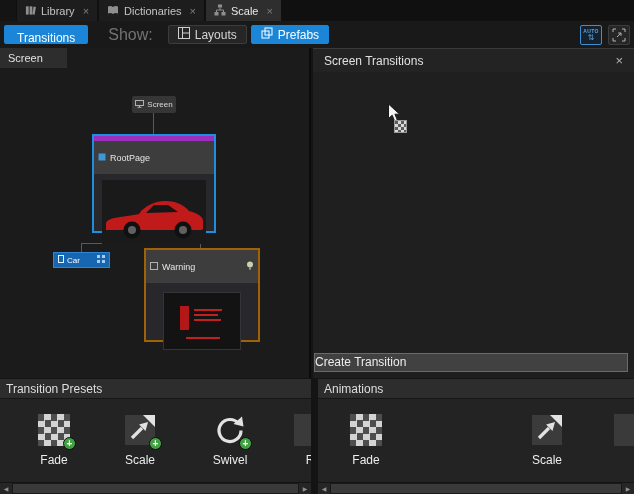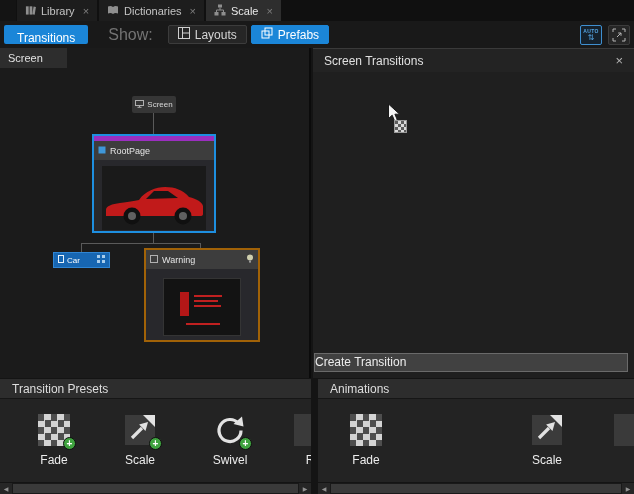--- a/index.html
+++ b/index.html
@@ -38,21 +38,21 @@
          border-right:2px solid #0b0b0b}
   #screen-tab{position:absolute;left:0;top:0;width:67px;height:20px;background:#2d2d2d;
               display:flex;align-items:center;padding-left:8px;font-size:11px;color:#e2e2e2;z-index:3}
   .conn{position:absolute;background:#5a5a5a}
   #node-screen{position:absolute;left:132px;top:48px;width:44px;height:17px;background:#363636;
                border-radius:2px;display:flex;align-items:center;justify-content:center;gap:3px;
                font-size:8px;color:#d8d8d8}
   #node-rootpage{position:absolute;left:92px;top:86px;width:124px;height:99px;
                  border:2px solid #1e8fe0;background:#28282c}
   #rp-strip{height:5px;background:#9b2fc0}
-  .node-header{height:19px;background:#3d3d3d;display:flex;align-items:center;gap:4px;
+  .node-header{height:33px;background:#3d3d3d;display:flex;align-items:center;gap:4px;
                padding:0 4px;font-size:9px;color:#e4e4e4}
   .node-header .hdr-spacer{flex:1}
   #rp-body{height:75px;display:flex;align-items:center;justify-content:center}
   #rp-image{width:104px;height:64px;background:#1a1a1a}
   #node-car{position:absolute;left:53px;top:204px;width:57px;height:16px;background:#1766b2;
             border:1px solid #2f85d4;display:flex;align-items:center;gap:3px;padding:0 4px;
             font-size:8px;color:#fff}
   #node-car .hdr-spacer{flex:1}
   #node-warning{position:absolute;left:144px;top:200px;width:116px;height:94px;
                 border:2px solid #a16207;background:#28282c}
@@ -72,21 +72,21 @@
   #cursor-badge{position:absolute;left:81px;top:71px;width:13px;height:13px;border:1px solid #9a9a9a;
                 background:conic-gradient(#d9d9d9 0 25%,#5c5c5c 0 50%,#d9d9d9 0 75%,#5c5c5c 0);
                 background-size:6px 6px}
   #btn-create{position:absolute;left:1px;width:314px;top:304px;height:19px;background:#414141;
               border:1px solid #6a6a6a;color:#ececec;font-size:12px;text-align:left;line-height:17px}
 
   
   .dock{position:absolute;top:379px;height:103px;background:#232323}
   #presets{left:0;width:311px}
   #animations{left:318px;width:316px}
-  .dock-header{height:20px;background:#2d2d2d;display:flex;align-items:center;padding-left:12px;
+  .dock-header{height:20px;background:#2d2d2d;display:flex;align-items:center;padding-left:6px;
                font-size:12px;color:#dedede;border-bottom:1px solid #161616}
   .dock-items{position:relative;height:83px;overflow:hidden}
   .dock-item{position:absolute;top:0;width:88px;height:83px;display:flex;flex-direction:column;
              align-items:center}
   .dock-icon{position:relative;margin-top:15px;width:32px;height:32px}
   .dock-label{margin-top:7px;font-size:12px;color:#ececec}
   .icon-checker{width:32px;height:32px;
                 background:conic-gradient(#d4d4d4 0 25%,#4e4e4e 0 50%,#d4d4d4 0 75%,#4e4e4e 0);
                 background-size:13px 13px}
   .icon-dark{width:32px;height:32px;background:#3a3a3a}

